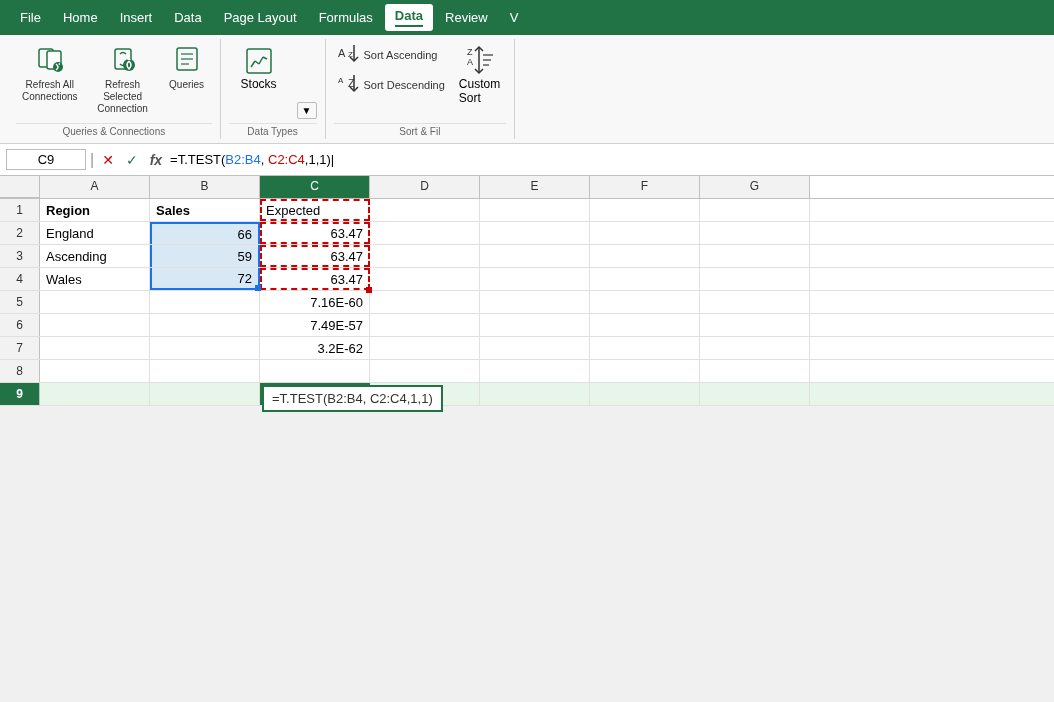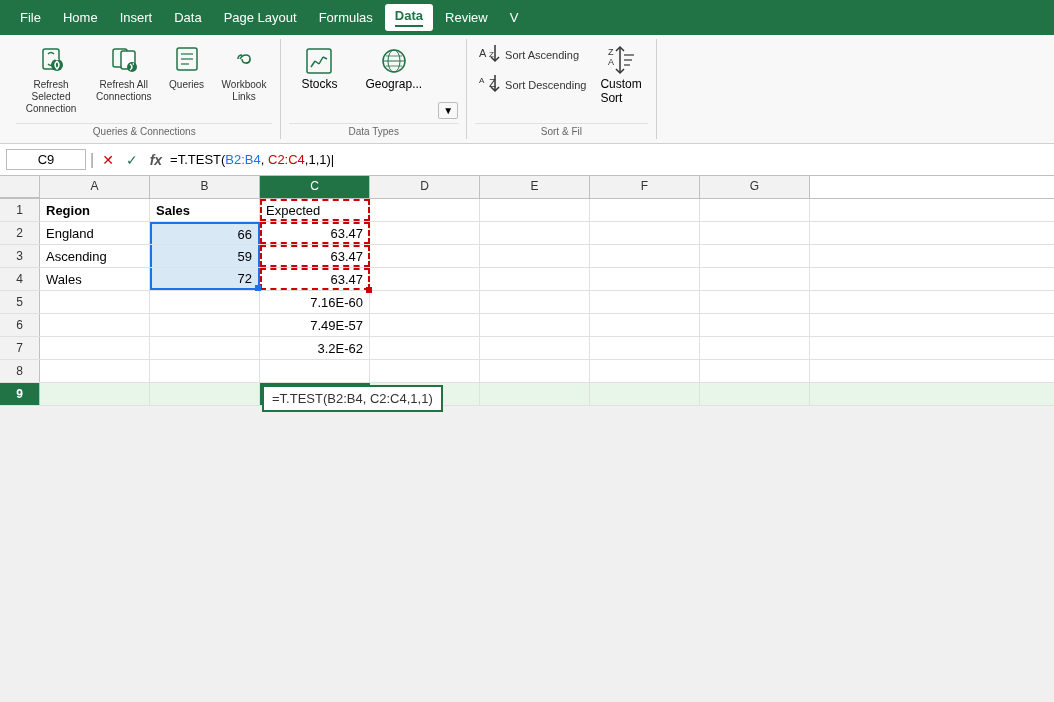--- a/index.html
+++ b/index.html
@@ -334,93 +334,71 @@
     <span class="menu-item active">Data</span>
     <span class="menu-item">Review</span>
     <span class="menu-item">V</span>
   </div>
 </div>
 
 <div class="ribbon">
 
   <div class="ribbon-group">
     <div class="ribbon-group-content">
+      <div class="ribbon-btn">
+        <span class="btn-icon">
+          <svg width="28" height="28" viewBox="0 0 28 28">
+            <rect x="3" y="4" width="14" height="18" rx="2" fill="none" stroke="#217346" stroke-width="1.5"></rect>
+            <rect x="11" y="6" width="14" height="18" rx="2" fill="white" stroke="#217346" stroke-width="1.5"></rect>
+            <circle cx="22" cy="22" r="5" fill="#217346"></circle>
+            <path d="M20 19 Q24 22 20 25" fill="none" stroke="white" stroke-width="1.5"></path>
+            <path d="M22 19 L24 18 L24 20 Z" fill="white"></path>
+          </svg>
+        </span>
+        <span class="btn-label">Refresh All<br>Connections</span>
+      </div>
       <div class="ribbon-btn">
         <span class="btn-icon">
           <svg width="28" height="28" viewBox="0 0 28 28">
             <rect x="6" y="4" width="16" height="20" rx="2" fill="none" stroke="#217346" stroke-width="1.5"></rect>
             <path d="M11 9 Q14 6 17 9" fill="none" stroke="#217346" stroke-width="1.5"></path>
             <path d="M11 19 Q14 22 17 19" fill="none" stroke="#217346" stroke-width="1.5"></path>
             <circle cx="20" cy="20" r="6" fill="#217346"></circle>
             <path d="M20 16 Q24 20 20 24 Q16 20 20 16" fill="none" stroke="white" stroke-width="1.5"></path>
             <path d="M18 15 L22 15 L20 13 Z" fill="white"></path>
           </svg>
         </span>
         <span class="btn-label">Refresh Selected<br>Connection</span>
       </div>
       <div class="ribbon-btn">
         <span class="btn-icon">
           <svg width="28" height="28" viewBox="0 0 28 28">
-            <rect x="3" y="4" width="14" height="18" rx="2" fill="none" stroke="#217346" stroke-width="1.5"></rect>
-            <rect x="11" y="6" width="14" height="18" rx="2" fill="white" stroke="#217346" stroke-width="1.5"></rect>
-            <circle cx="22" cy="22" r="5" fill="#217346"></circle>
-            <path d="M20 19 Q24 22 20 25" fill="none" stroke="white" stroke-width="1.5"></path>
-            <path d="M22 19 L24 18 L24 20 Z" fill="white"></path>
-          </svg>
-        </span>
-        <span class="btn-label">Refresh All<br>Connections</span>
-      </div>
-      <div class="ribbon-btn">
-        <span class="btn-icon">
-          <svg width="28" height="28" viewBox="0 0 28 28">
             <rect x="4" y="3" width="20" height="22" rx="2" fill="none" stroke="#217346" stroke-width="1.5"></rect>
             <line x1="8" y1="9" x2="20" y2="9" stroke="#217346" stroke-width="1.2"></line>
             <line x1="8" y1="14" x2="20" y2="14" stroke="#217346" stroke-width="1.2"></line>
             <line x1="8" y1="19" x2="16" y2="19" stroke="#217346" stroke-width="1.2"></line>
           </svg>
         </span>
         <span class="btn-label">Queries</span>
-      </div>
-      <div class="ribbon-btn">
-        <span class="btn-icon">
-          <svg width="28" height="28" viewBox="0 0 28 28">
-            <path d="M10 14 Q12 10 16 10 Q20 10 20 14 Q20 18 16 18 Q12 18 12 14" fill="none" stroke="#217346" stroke-width="1.5"></path>
-            <path d="M8 14 Q8 10 12 10" fill="none" stroke="#217346" stroke-width="1.5"></path>
-            <path d="M20 14 Q20 18 16 18" fill="none" stroke="#217346" stroke-width="1.5"></path>
-          </svg>
-        </span>
-        <span class="btn-label">Workbook<br>Links</span>
       </div>
     </div>
     <div class="ribbon-group-label">Queries &amp; Connections</div>
   </div>
 
   <div class="data-types-group">
     <div class="data-types-content">
       <div class="data-type-btn">
         <svg width="32" height="32" viewBox="0 0 32 32">
           <rect x="4" y="4" width="24" height="24" rx="2" fill="none" stroke="#217346" stroke-width="1.5"></rect>
           <line x1="8" y1="22" x2="12" y2="16" stroke="#217346" stroke-width="1.5"></line>
           <line x1="12" y1="16" x2="16" y2="19" stroke="#217346" stroke-width="1.5"></line>
           <line x1="16" y1="19" x2="20" y2="12" stroke="#217346" stroke-width="1.5"></line>
           <line x1="20" y1="12" x2="24" y2="14" stroke="#217346" stroke-width="1.5"></line>
         </svg>
         <span class="btn-label">Stocks</span>
-      </div>
-      <div style="display:flex;flex-direction:column;align-items:center;gap:2px;">
-        <div class="data-type-btn">
-          <svg width="32" height="32" viewBox="0 0 32 32">
-            <ellipse cx="16" cy="16" rx="11" ry="11" fill="none" stroke="#217346" stroke-width="1.5"></ellipse>
-            <ellipse cx="16" cy="16" rx="6" ry="11" fill="none" stroke="#217346" stroke-width="1"></ellipse>
-            <line x1="5" y1="16" x2="27" y2="16" stroke="#217346" stroke-width="1"></line>
-            <line x1="8" y1="11" x2="24" y2="11" stroke="#217346" stroke-width="0.8"></line>
-            <line x1="8" y1="21" x2="24" y2="21" stroke="#217346" stroke-width="0.8"></line>
-          </svg>
-          <span class="btn-label">Geograp...</span>
-        </div>
       </div>
       <div class="dropdown-arrow">▼</div>
     </div>
     <div class="ribbon-group-label">Data Types</div>
   </div>
 
   <div class="sort-group">
     <div class="sort-group-content">
       <div class="sort-stacked">
         <div class="sort-row">

